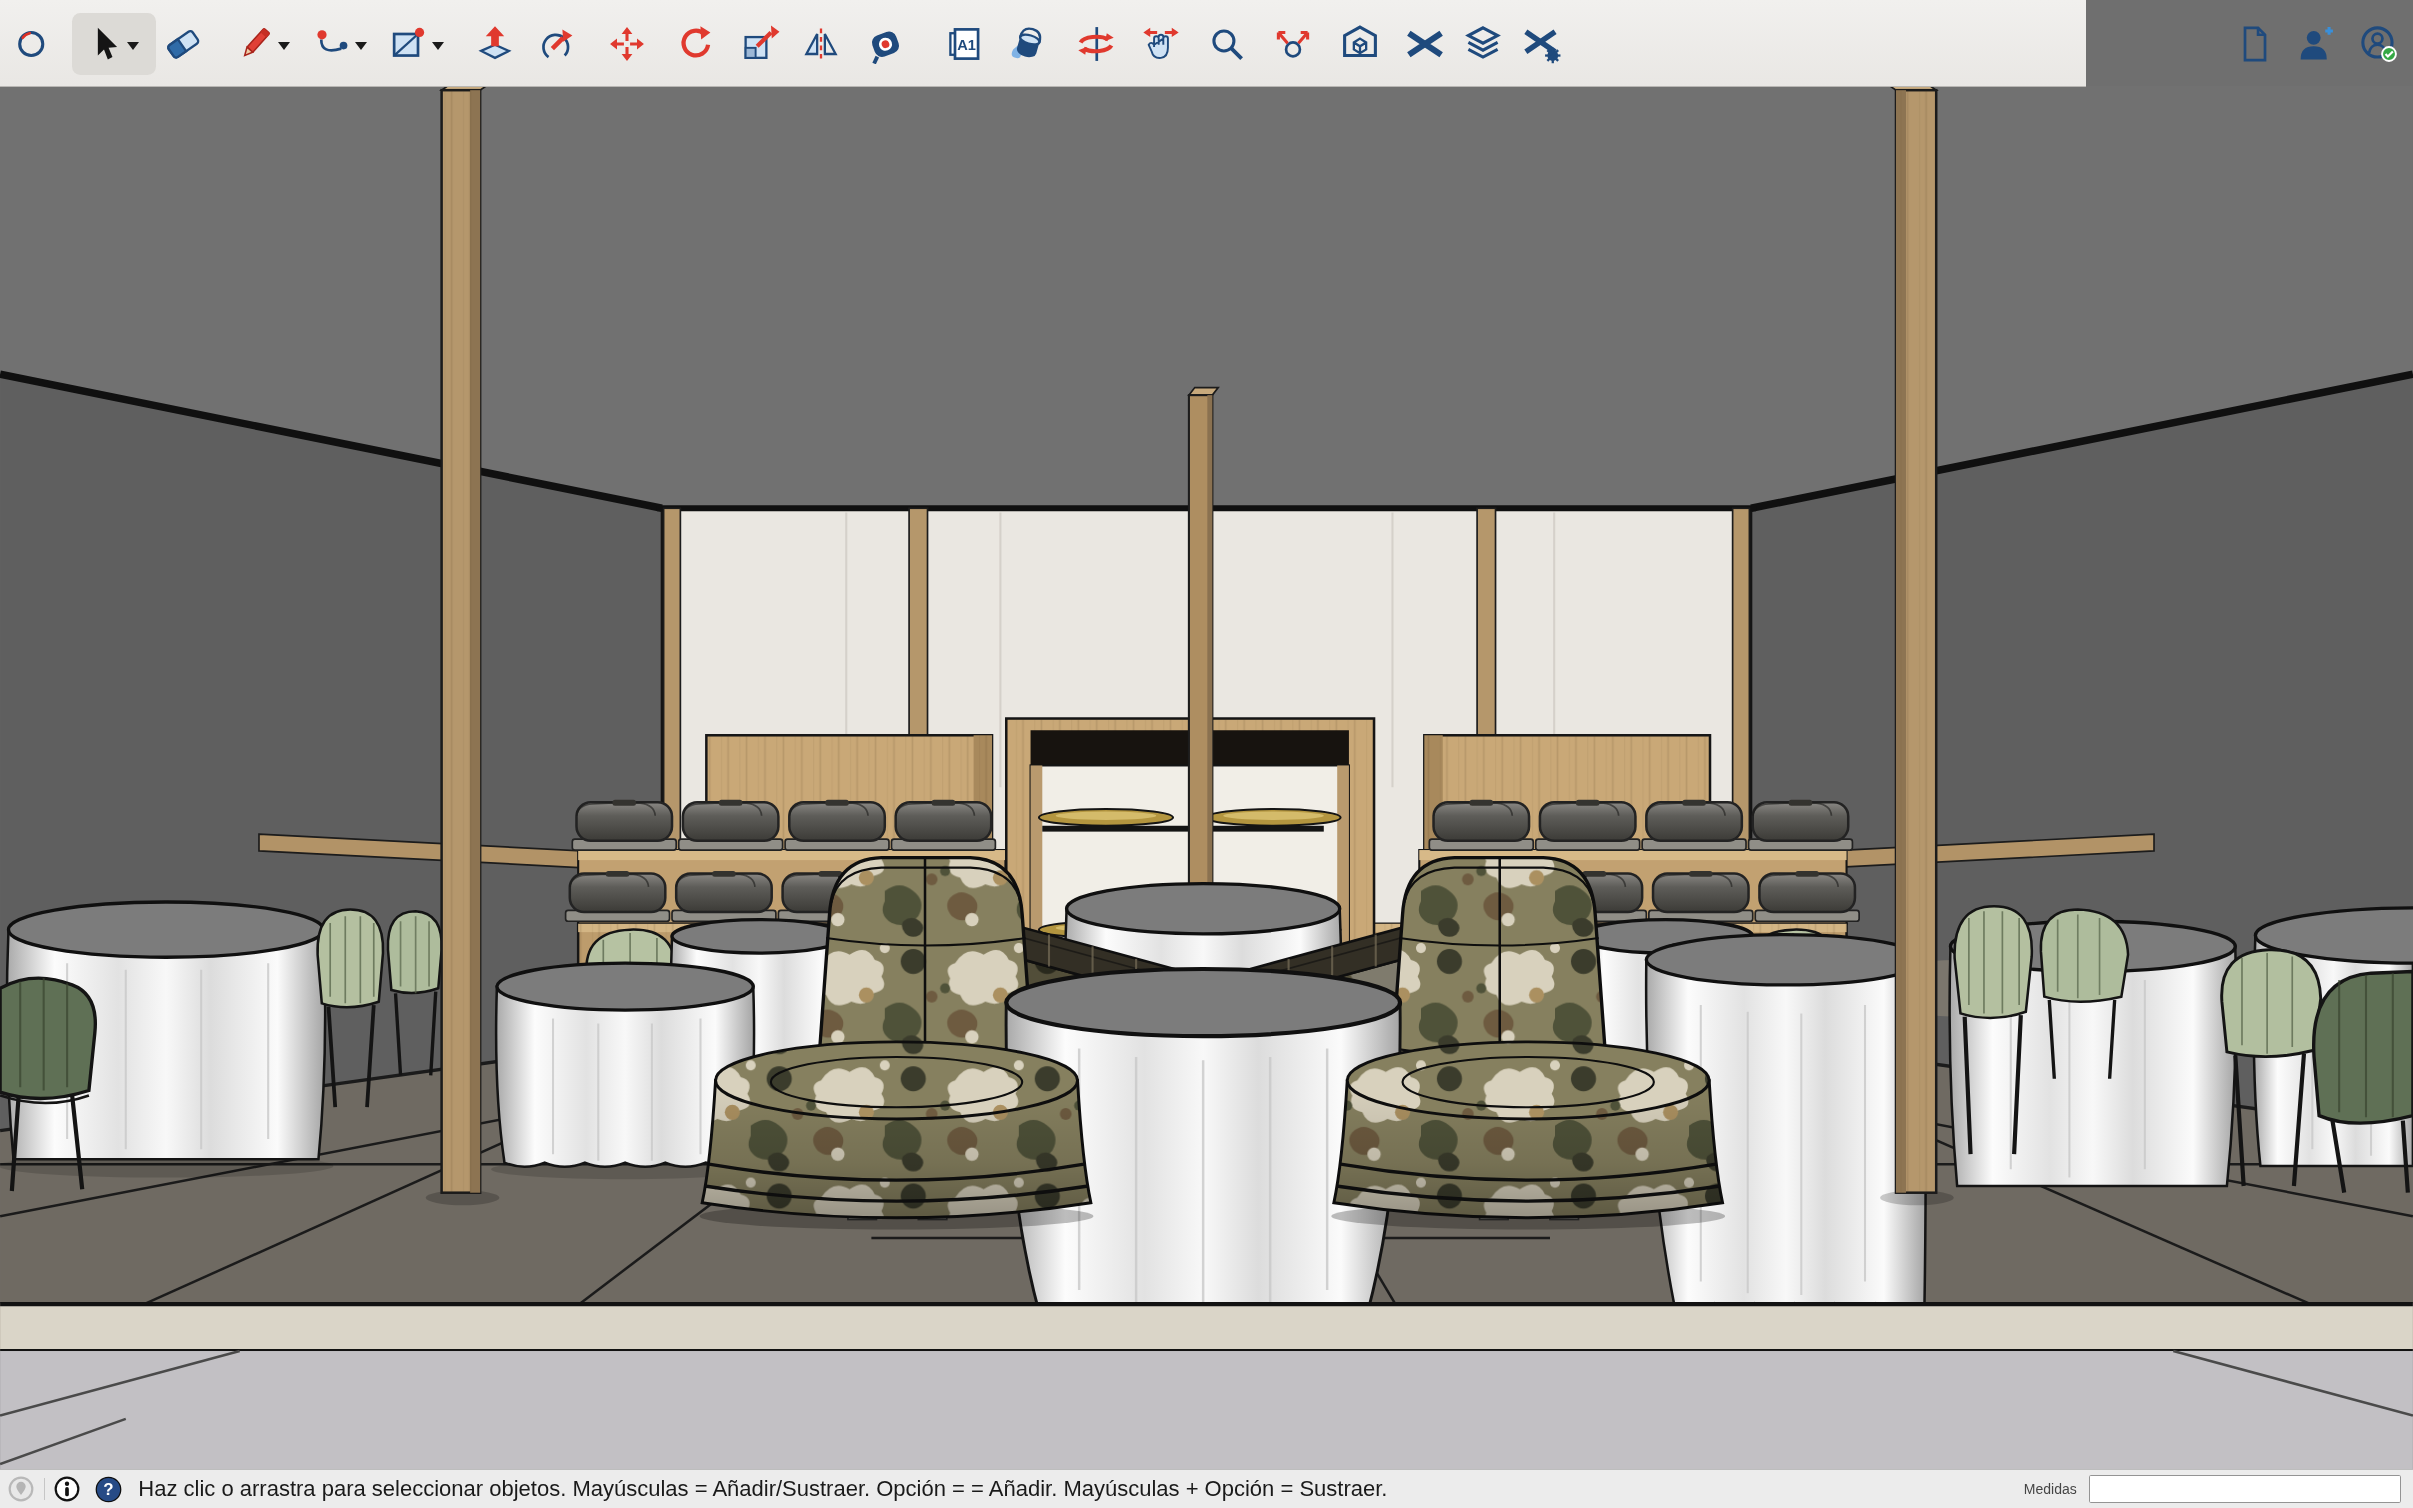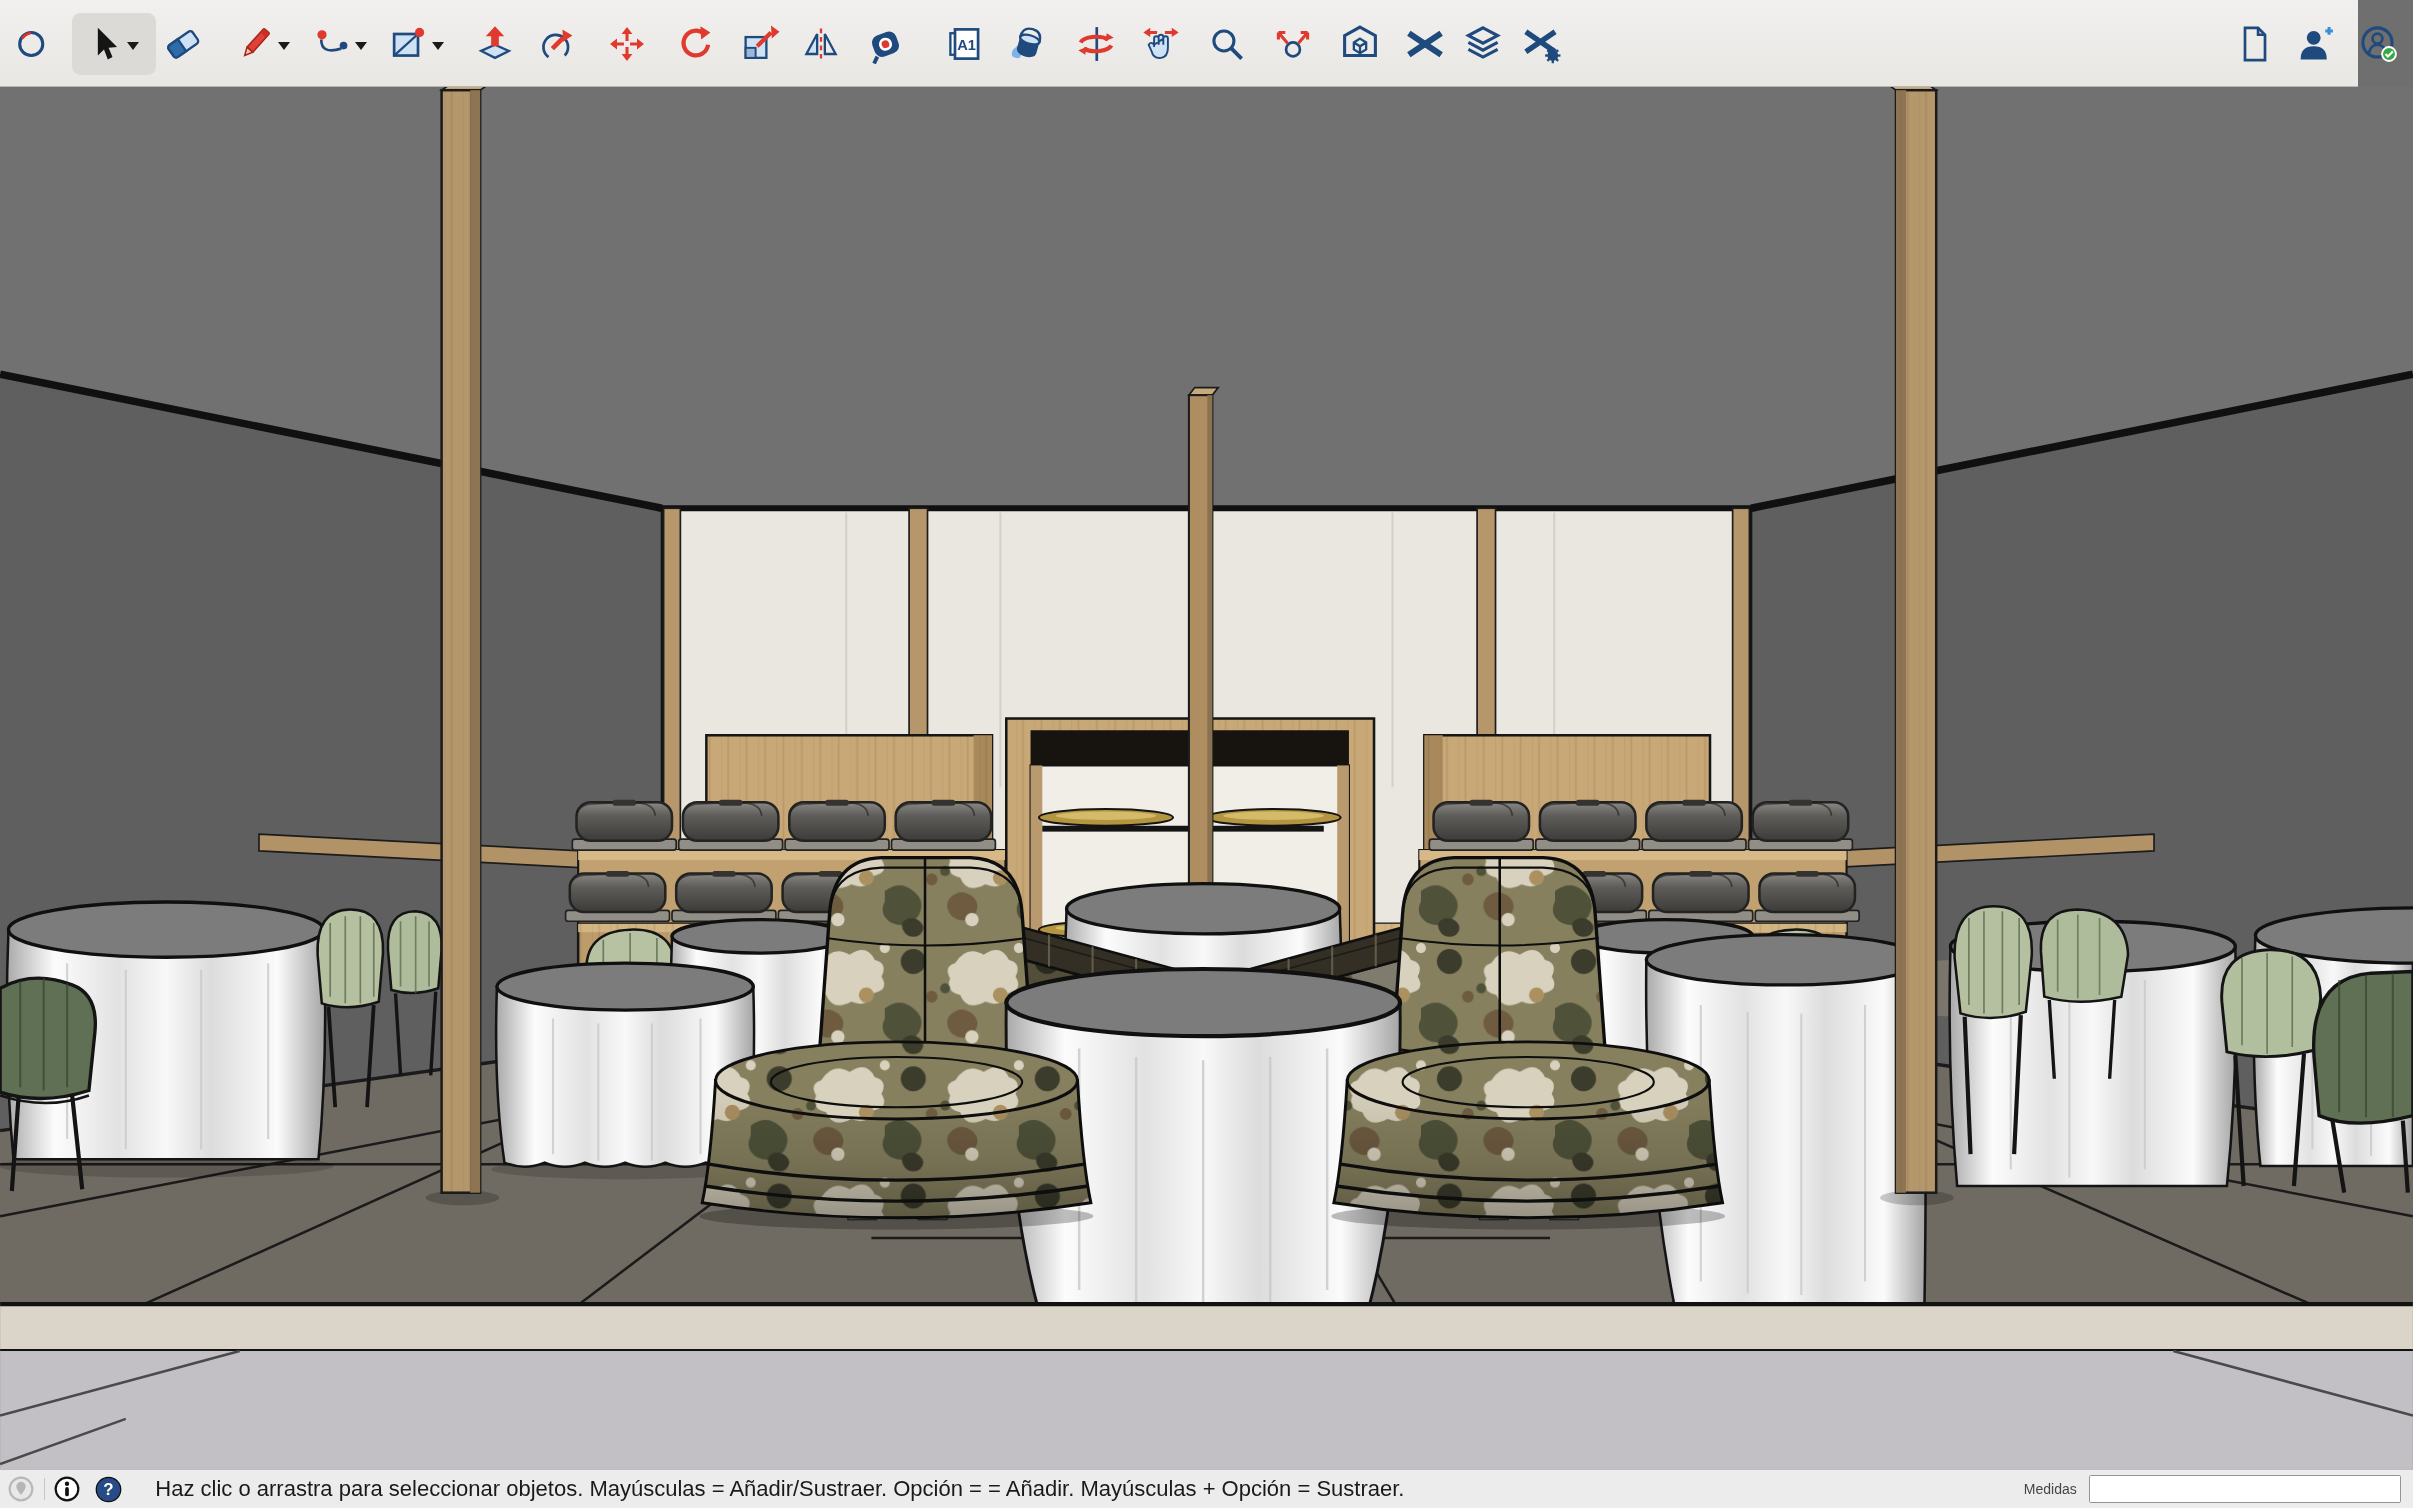--- a/index.html
+++ b/index.html
@@ -1,34 +1,34 @@
 <!DOCTYPE html>
 <html style="font-size:13.4px"><head>
 <meta charset="utf-8">
 <style>
   html,body{margin:0;padding:0;}
   body{width:2413px;height:1508px;overflow:hidden;position:relative;
        font-family:"Liberation Sans",sans-serif;background:#6f6f6f;}
   
-  .toolbar{position:absolute;left:0;top:0;width:2358px;height:86px;
+  .toolbar{position:absolute;left:0;top:0;width:2086px;height:86px;
            background:linear-gradient(#f1f0ee,#e9e7e4);border-bottom:0.8px solid #b9b7b4;z-index:20;}
   .tbtn{position:absolute;top:22px;width:44px;height:44px;display:flex;align-items:center;justify-content:center;
         background:none;border:none;padding:0;cursor:default;}
   .tbtn svg{display:block;}
   .pressed-bg{position:absolute;left:72px;top:12.6px;width:84px;height:62px;background:#dcdad6;border-radius:8.4px;}
   .caret{position:absolute;top:42px;width:0;height:0;border-left:6.7px solid transparent;
          border-right:6.7px solid transparent;border-top:8.4px solid #1a1a1a;}
   
   .viewport{position:absolute;left:0;top:86px;width:2413px;height:1384px;}
   
   .statusbar{position:absolute;left:0;bottom:0;width:2413px;height:38px;background:#ececec;
              border-top:0.8px solid #bdbdbd;display:flex;align-items:center;z-index:20;}
   .sb-icon{flex:0 0 auto;display:flex;align-items:center;}
   .sb-divider{width:0.8px;height:22px;background:#c6c6c6;margin:0 0 0 10px;}
-  .sb-msg{margin-left:33px;font-size:22px;color:#1a1a1a;white-space:nowrap;}
+  .sb-msg{margin-left:16px;font-size:22px;color:#1a1a1a;white-space:nowrap;}
   .sb-right{margin-left:auto;display:flex;align-items:center;}
   .sb-medidas{font-size:14px;color:#454545;}
   .sb-input{width:312px;height:28.5px;margin:0 11.7px 0 12.6px;border:0.8px solid #949494;background:#ffffff;
             border-radius:1.7px;font-size:20px;padding:0 6.7px;box-sizing:border-box;}
 </style>
 </head>
 <body>
 
 <div class="toolbar">
   <div class="pressed-bg"></div>

